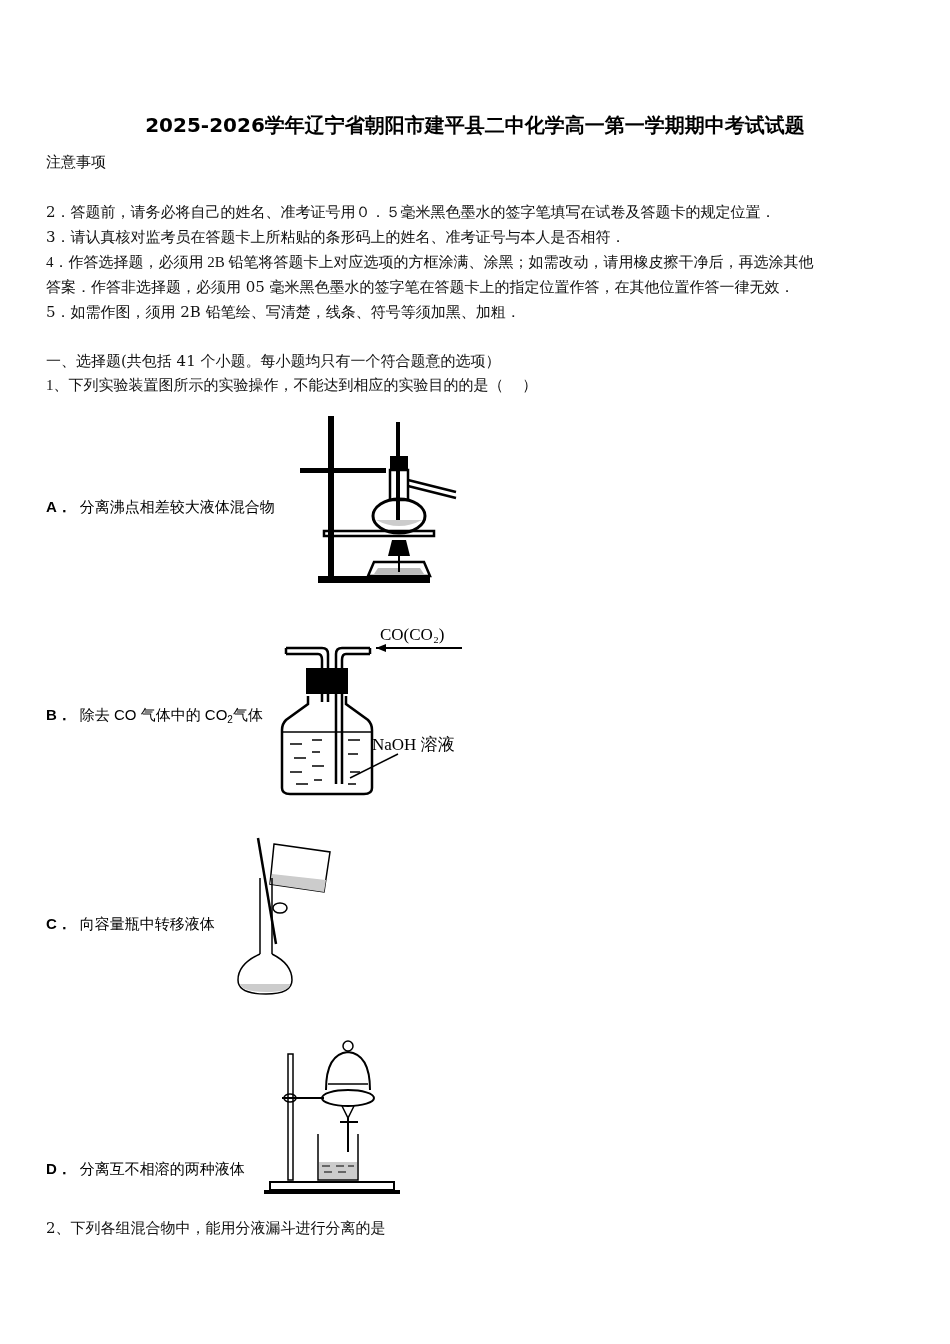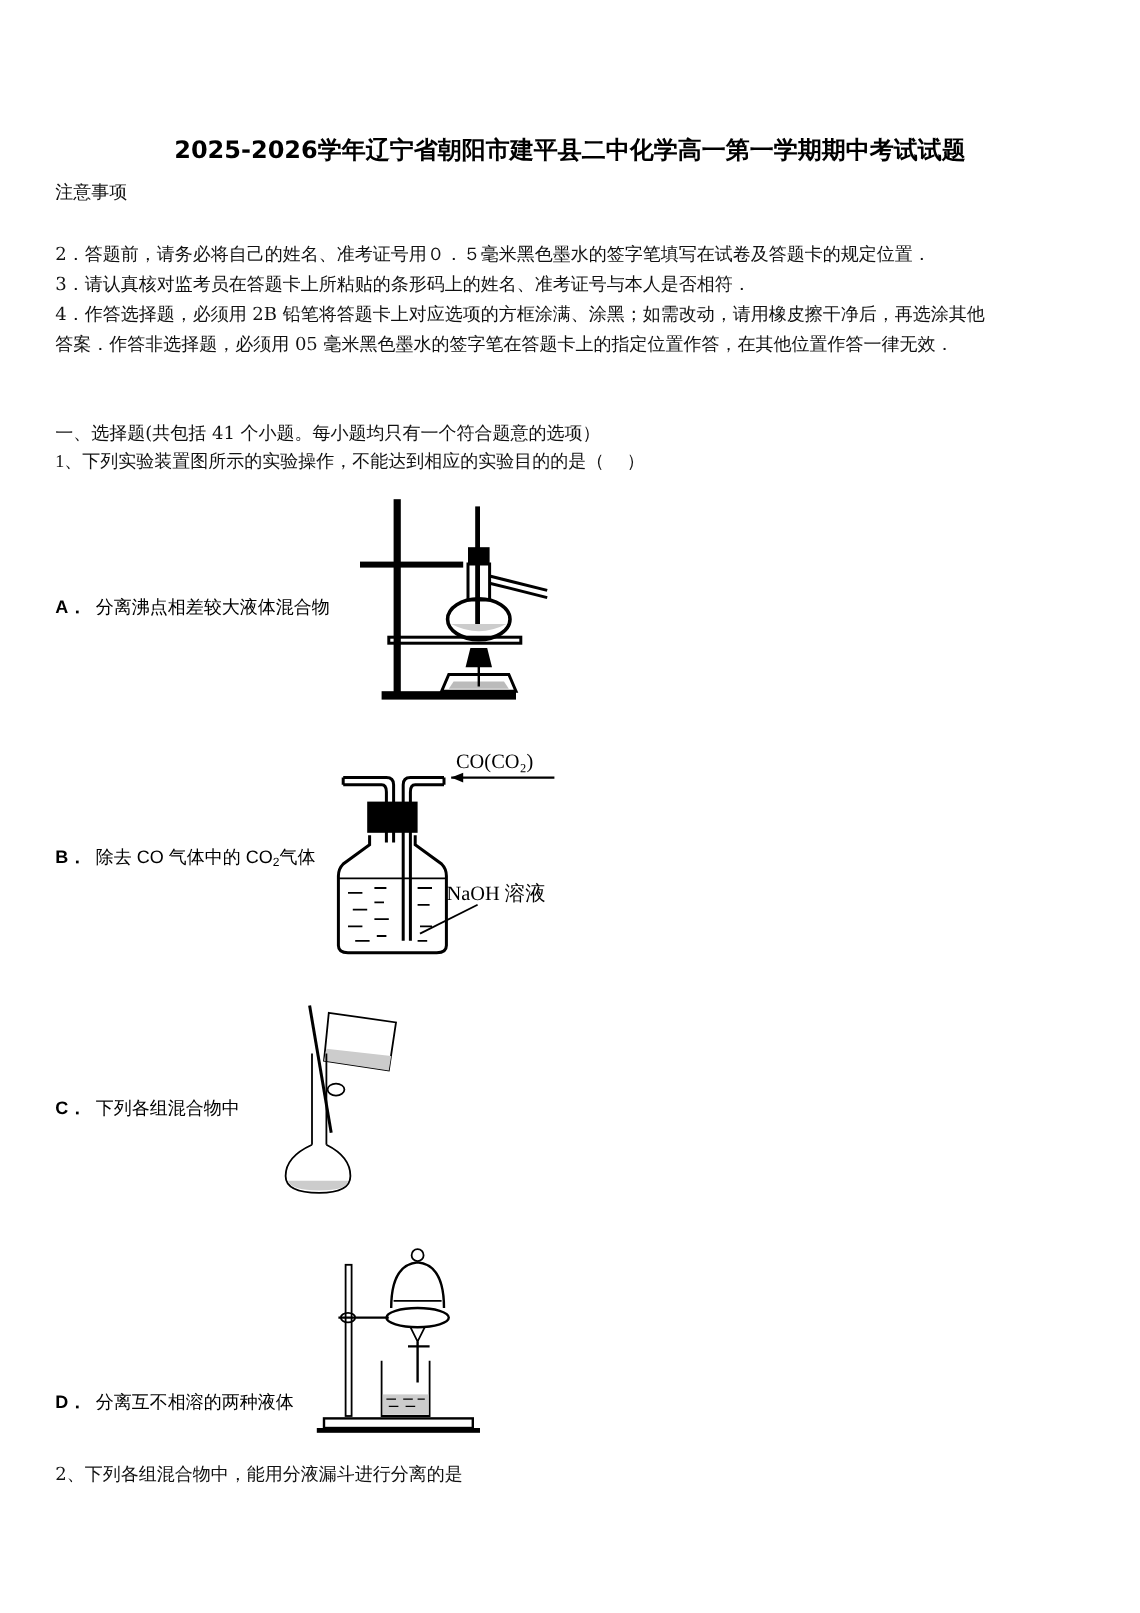--- a/index.html
+++ b/index.html
@@ -25,25 +25,26 @@
   .fig { position: absolute; }
   .fig svg { display: block; }
 </style>
 </head>
 <body>
 
 <div class="page">
 
   <div class="title">2025-2026学年辽宁省朝阳市建平县二中化学高一第一学期期中考试试题</div>
 
-  <div class="line" style="top:150px;font-family:Liberation Mono, monospace;">注意事项</div>
+  <div class="line" style="top:150px;">注意事项</div>
   <div class="line" style="top:200px;">2．答题前，请务必将自己的姓名、准考证号用０．５毫米黑色墨水的签字笔填写在试卷及答题卡的规定位置．</div>
   <div class="line" style="top:225px;">3．请认真核对监考员在答题卡上所粘贴的条形码上的姓名、准考证号与本人是否相符．</div>
-  <div class="line" style="top:250px;">4．作答选择题，必须用 2B 铅笔将答题卡上对应选项的方框涂满、涂黑；如需改动，请用橡皮擦干净后，再选涂其他</div>
+  <div class="line" style="top:250px;font-family:Liberation Serif, serif;">4．作答选择题，必须用 2B 铅笔将答题卡上对应选项的方框涂满、涂黑；如需改动，请用橡皮擦干净后，再选涂其他</div>
   <div class="line" style="top:275px;">答案．作答非选择题，必须用 05 毫米黑色墨水的签字笔在答题卡上的指定位置作答，在其他位置作答一律无效．</div>
+  <div class="line" style="top:300px;">5．如需作图，须用 2B 铅笔绘、写清楚，线条、符号等须加黑、加粗．</div>
 
   <div class="line" style="top:349px;">一、选择题(共包括 41 个小题。每小题均只有一个符合题意的选项）</div>
   <div class="line" style="top:373px;font-family:Liberation Serif, serif;">1、下列实验装置图所示的实验操作，不能达到相应的实验目的的是（　 ）</div>
 
   <div class="opt" style="top:496px;">
     <span class="letter">A．</span><span>分离沸点相差较大液体混合物</span>
   </div>
   <div class="fig" style="left:296px; top:412px;">
     <svg width="165" height="178" viewBox="0 0 165 178">
 
@@ -110,21 +111,21 @@
         <line x1="24" y1="168" x2="36" y2="168"></line>
           <line x1="42" y1="164" x2="50" y2="164"></line>
           <line x1="76" y1="168" x2="84" y2="168"></line>
       </g>
       <line x1="78" y1="162" x2="126" y2="138" stroke="#000" stroke-width="1.5"></line>
       <text x="100" y="134" font-family="Liberation Serif, serif" font-size="17" fill="#000">NaOH 溶液</text>
     </svg>
   </div>
 
   <div class="opt" style="top:913px;">
-    <span class="letter">C．</span><span>下列各组混合物中</span>
+    <span class="letter">C．</span><span>向容量瓶中转移液体</span>
   </div>
   <div class="fig" style="left:230px; top:834px;">
     <svg width="110" height="162" viewBox="0 0 110 162">
 
       <line x1="28" y1="4" x2="46" y2="110" stroke="#000" stroke-width="2.5"></line>
 
       <path d="M44 10 L100 18 L94 58 L40 50 Z" fill="none" stroke="#000" stroke-width="1.5"></path>
       <path d="M42 40 L96 46 L94 58 L40 50 Z" fill="#ccc"></path>
 
       <line x1="30" y1="44" x2="30" y2="120" stroke="#000" stroke-width="1.5"></line>

